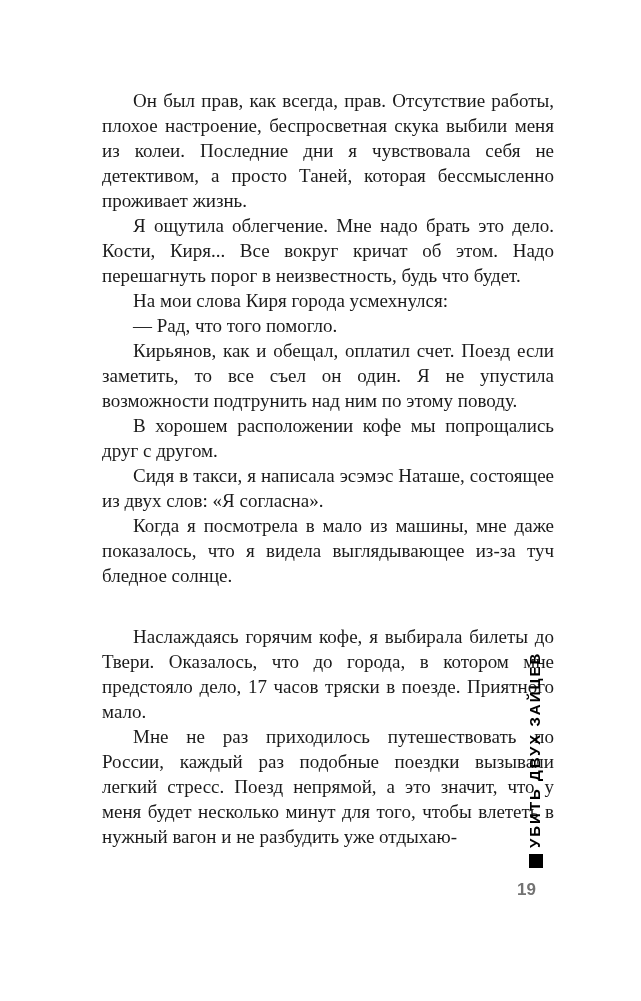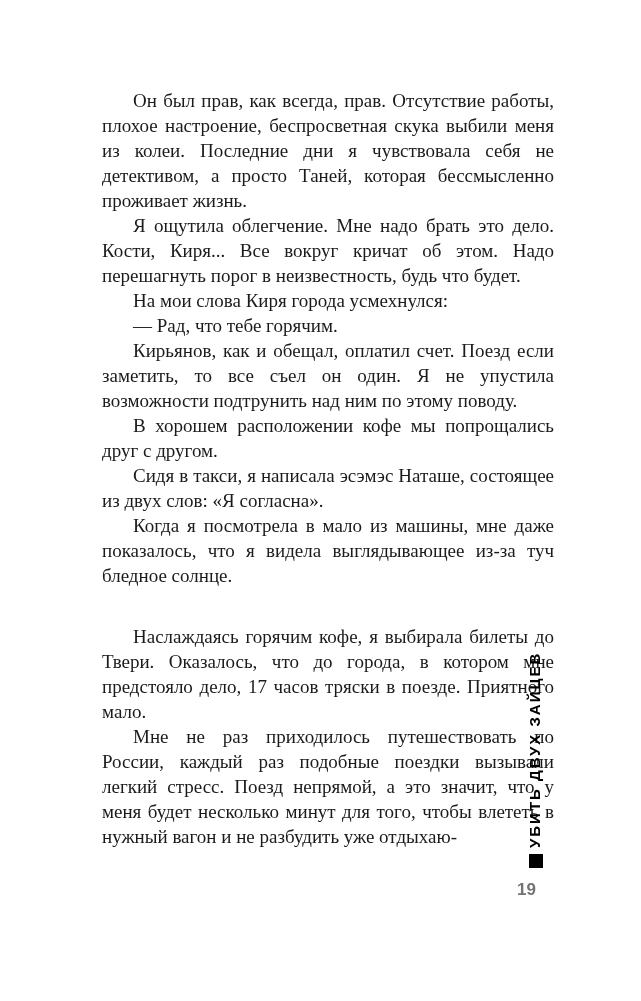--- a/index.html
+++ b/index.html
@@ -71,21 +71,21 @@
 </head>
 <body>
 
 <div class="page">
 
   <div class="text-col">
     <section>
         <p>Он был прав, как всегда, прав. Отсутствие работы, плохое настроение, беспросветная скука выбили меня из колеи. Последние дни я чувствовала себя не детективом, а просто Таней, которая бессмысленно проживает жизнь.</p>
         <p>Я ощутила облегчение. Мне надо брать это дело. Кости, Киря... Все вокруг кричат об этом. Надо перешагнуть порог в неизвестность, будь что будет.</p>
         <p>На мои слова Киря города усмехнулся:</p>
-        <p>— Рад, что тебе горячим.</p>
+        <p>— Рад, что того помогло.</p>
         <p>Кирьянов, как и обещал, оплатил счет. Поезд если заметить, то все съел он один. Я не упустила возможности подтрунить над ним по этому поводу.</p>
         <p>В хорошем расположении кофе мы попрощались друг с другом.</p>
         <p>Сидя в такси, я написала эсэмэс Наташе, состоящее из двух слов: «Я согласна».</p>
         <p>Когда я посмотрела в мало из машины, мне даже показалось, что я видела выглядывающее из-за туч бледное солнце.</p>
       </section>
     <div class="sec-gap"></div>
     <section>
         <p>Наслаждаясь горячим кофе, я выбирала билеты до Твери. Оказалось, что до города, в котором мне предстояло дело, 17 часов тряски в поезде. Приятного мало.</p>
         <p>Мне не раз приходилось путешествовать по России, каждый раз подобные поездки вызывали легкий стресс. Поезд непрямой, а это значит, что у меня будет несколько минут для того, чтобы влететь в нужный вагон и не разбудить уже отдыхаю-</p>
       </section>

